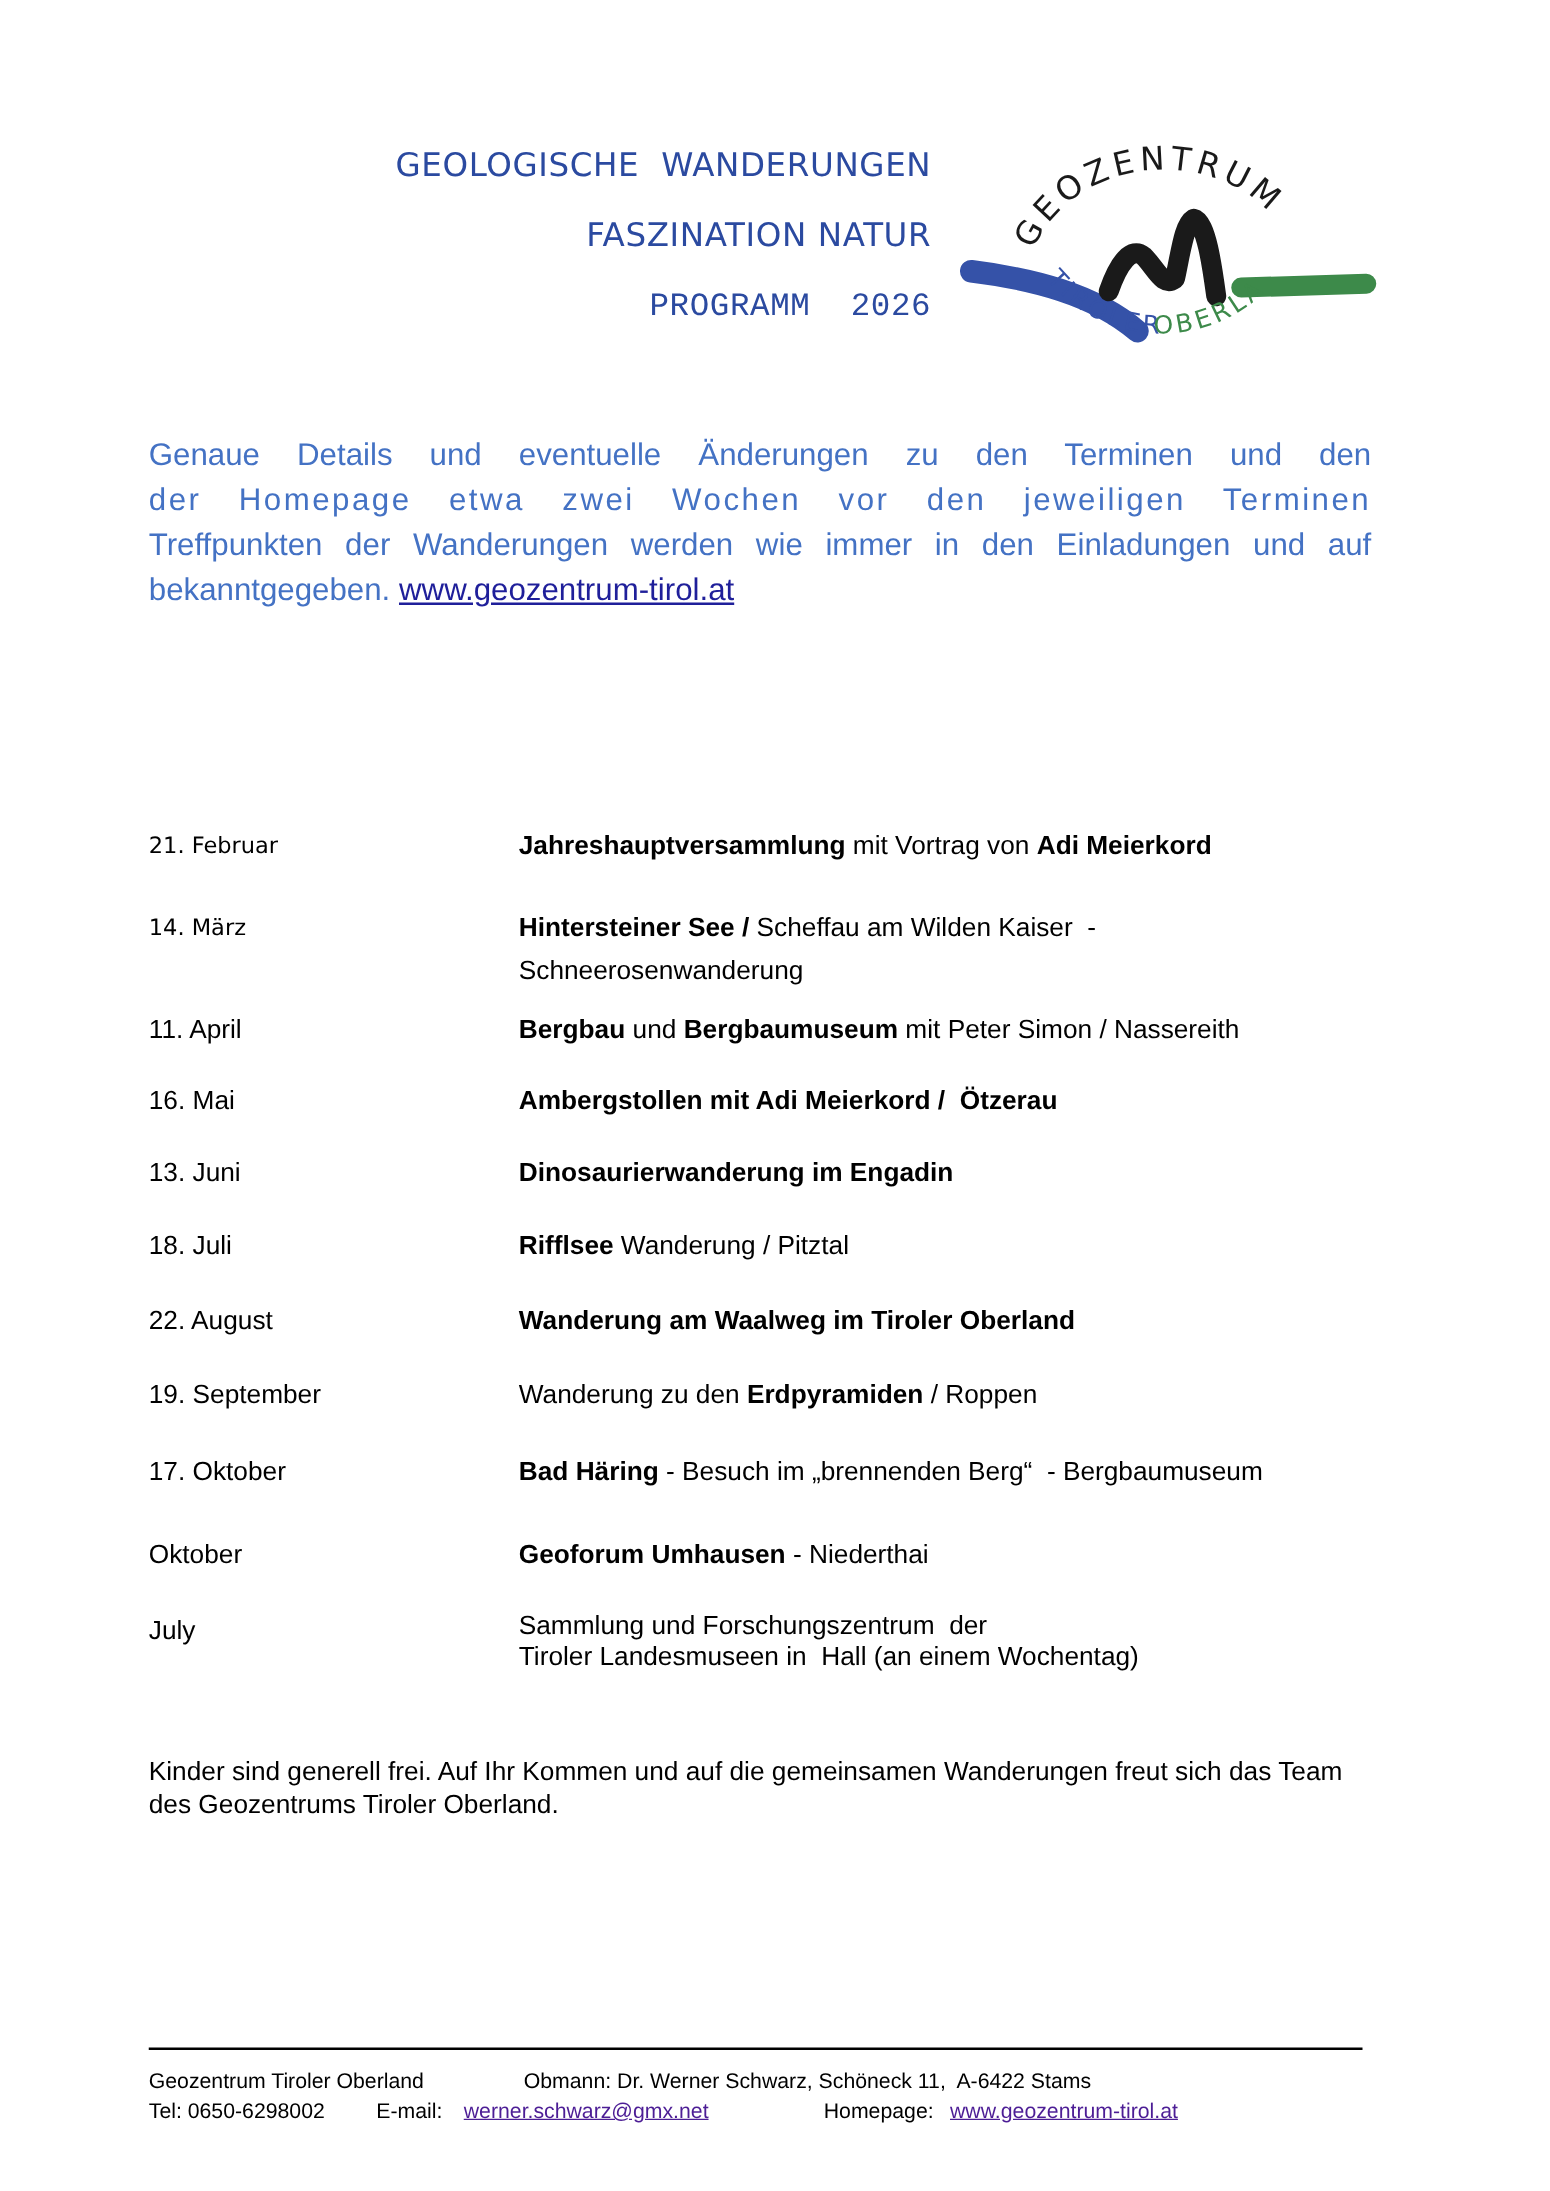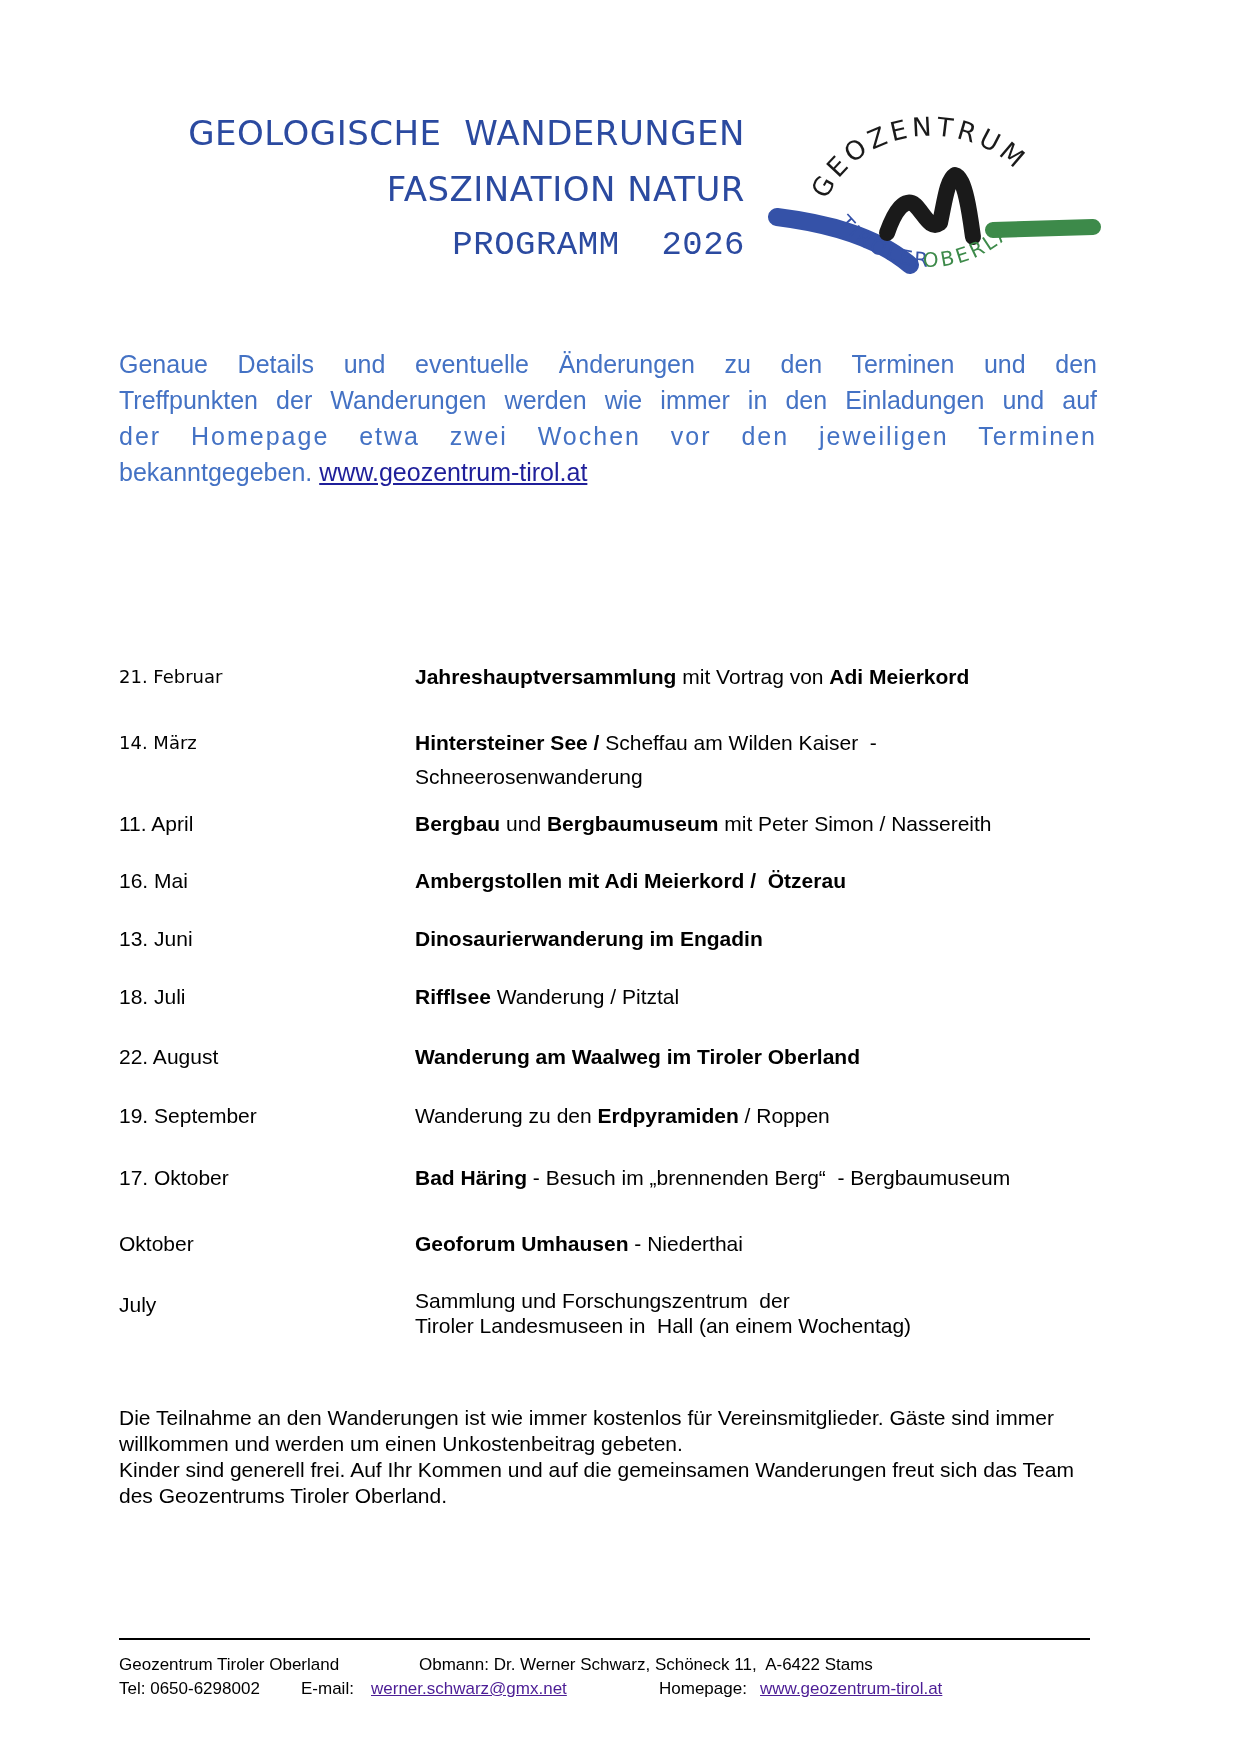--- a/index.html
+++ b/index.html
@@ -2,21 +2,21 @@
 <html><head>
   <meta charset="utf-8">
   <style>
     html, body { margin: 0; padding: 0; background: #ffffff; }
     body {
       width: 1240px; height: 1753px; position: relative; overflow: hidden;
       font-family: "Liberation Sans", sans-serif; color: #000;
     }
     .title-block { position: absolute; left: 150px; top: 115px; width: 595px; text-align: right;
       font-family: "DejaVu Sans", sans-serif; color: #2b4aa0; }
-    .title-line { font-size: 34px; line-height: 36px; margin-bottom: 20px; letter-spacing: 0.5px; }
+    .title-line { font-size: 26px; line-height: 36px; margin-bottom: 20px; letter-spacing: 0.5px; }
     .logo { position: absolute; left: 765px; top: 105px; width: 340px; height: 240px; }
     .intro { position: absolute; left: 119px; top: 346px; width: 978px;
       font-size: 25px; line-height: 36px; color: #4472c4; text-align: justify; text-align-last: left; }
     .intro .stretch { text-align: justify; text-align-last: justify; display: block; letter-spacing: 2px; }
     .intro a { color: #1f1f9a; text-decoration: underline; }
     .schedule { position: absolute; left: 119px; top: 660px; width: 990px; }
     .row { position: absolute; left: 0; width: 990px; font-size: 21px; line-height: 34px; }
     .row .date { position: absolute; left: 0; top: 0; width: 290px; }
     .row .date.small { font-size: 18px; font-family: "DejaVu Sans", sans-serif; }
     .row .desc { position: absolute; left: 296px; top: 0; width: 690px; }
@@ -53,22 +53,22 @@
   <text font-family="DejaVu Sans, sans-serif" font-size="20" fill="#3552a8" letter-spacing="3">
     <textPath href="#arcBot" startOffset="2%">TIROLER</textPath>
   </text>
   <text font-family="DejaVu Sans, sans-serif" font-size="20" fill="#3d8a4a" letter-spacing="3">
     <textPath href="#arcBot" startOffset="52%">OBERLAND</textPath>
   </text>
 </svg>
 
 <div class="intro">
   <span class="stretch" style="letter-spacing:0;">Genaue Details und eventuelle Änderungen zu den Terminen und den</span>
+  <span class="stretch">der Homepage etwa zwei Wochen vor den jeweiligen Terminen</span>
   <span class="stretch" style="letter-spacing:0;">Treffpunkten der Wanderungen werden wie immer in den Einladungen und auf</span>
-  <span class="stretch">der Homepage etwa zwei Wochen vor den jeweiligen Terminen</span>
   <span>bekanntgegeben.</span>
   <a href="#">www.geozentrum-tirol.at</a>
 </div>
 
 <div class="schedule" id="schedule">
     <div class="row" style="top: 0px;">
       <div class="date small">21. Februar</div>
       <div class="desc"><b style="white-space: pre;">Jahreshauptversammlung</b><span style="white-space: pre;"> mit Vortrag von </span><b style="white-space: pre;">Adi Meierkord</b></div>
     </div>
     <div class="row" style="top: 66px;">
@@ -107,21 +107,20 @@
       <div class="date">Oktober</div>
       <div class="desc"><b style="white-space: pre;">Geoforum Umhausen</b><span style="white-space: pre;"> - Niederthai</span></div>
     </div>
     <div class="row" style="top: 628px;">
       <div class="date">July</div>
       <div class="desc tight"><span style="white-space: pre;">Sammlung und Forschungszentrum  der</span><br><span style="white-space: pre;">Tiroler Landesmuseen in  Hall (an einem Wochentag)</span></div>
     </div>
   </div>
 
 <div class="closing">
-  <p>Die Teilnahme an den Wanderungen ist wie immer kostenlos für Vereinsmitglieder. Gäste sind immer willkommen und werden um einen Unkostenbeitrag gebeten.</p>
   <p>Kinder sind generell frei. Auf Ihr Kommen und auf die gemeinsamen Wanderungen freut sich das Team des Geozentrums Tiroler Oberland.</p>
 </div>
 
 <div class="footer-rule"></div>
 <div class="footer">
   <div class="line">
     <span style="left:0">Geozentrum Tiroler Oberland</span>
     <span style="left:300px">Obmann: Dr. Werner Schwarz, Schöneck 11,  A-6422 Stams</span>
   </div>
   <div class="line">

